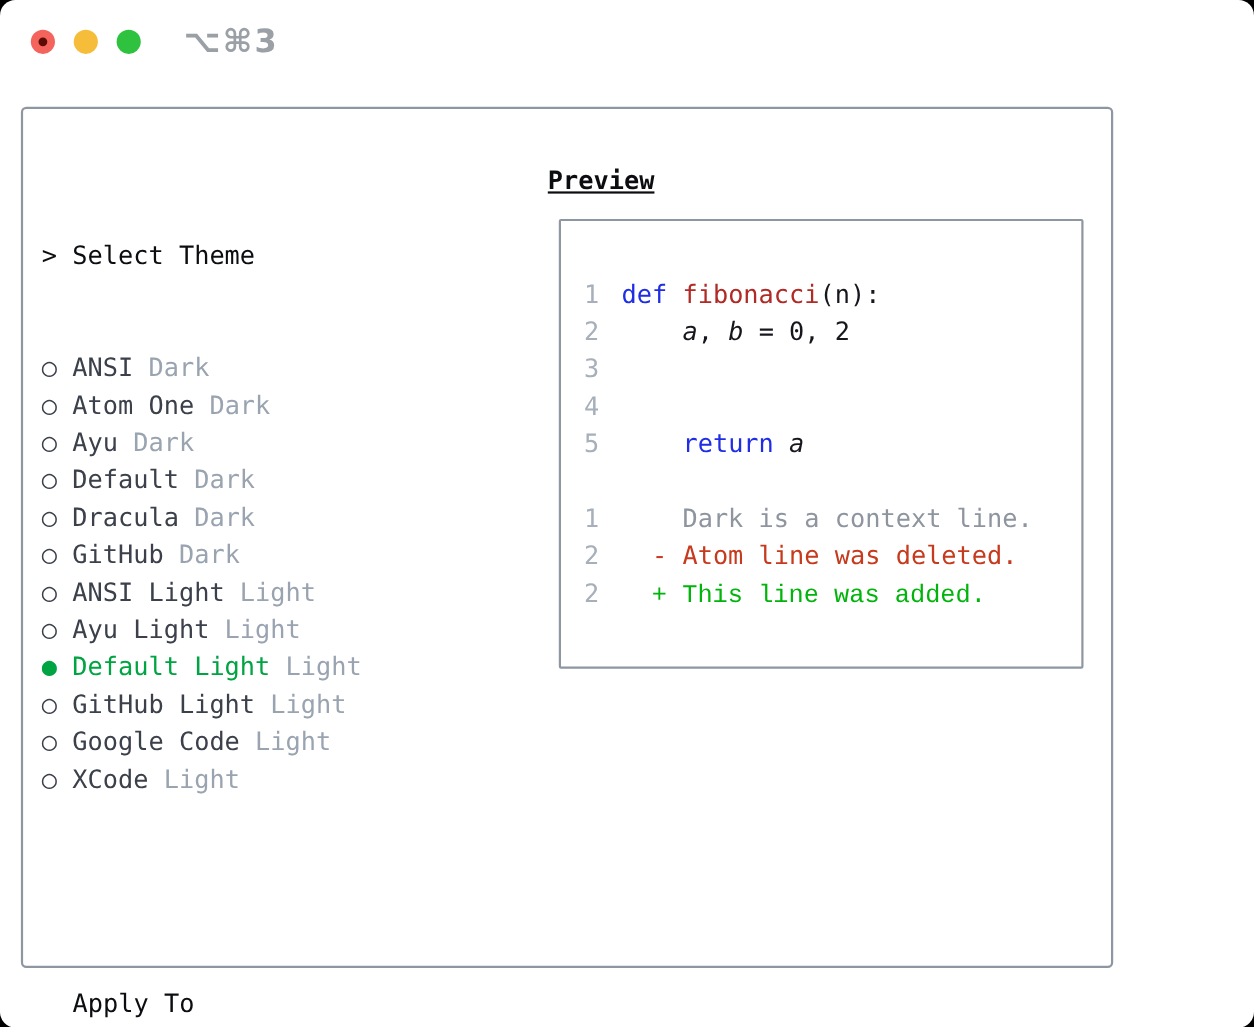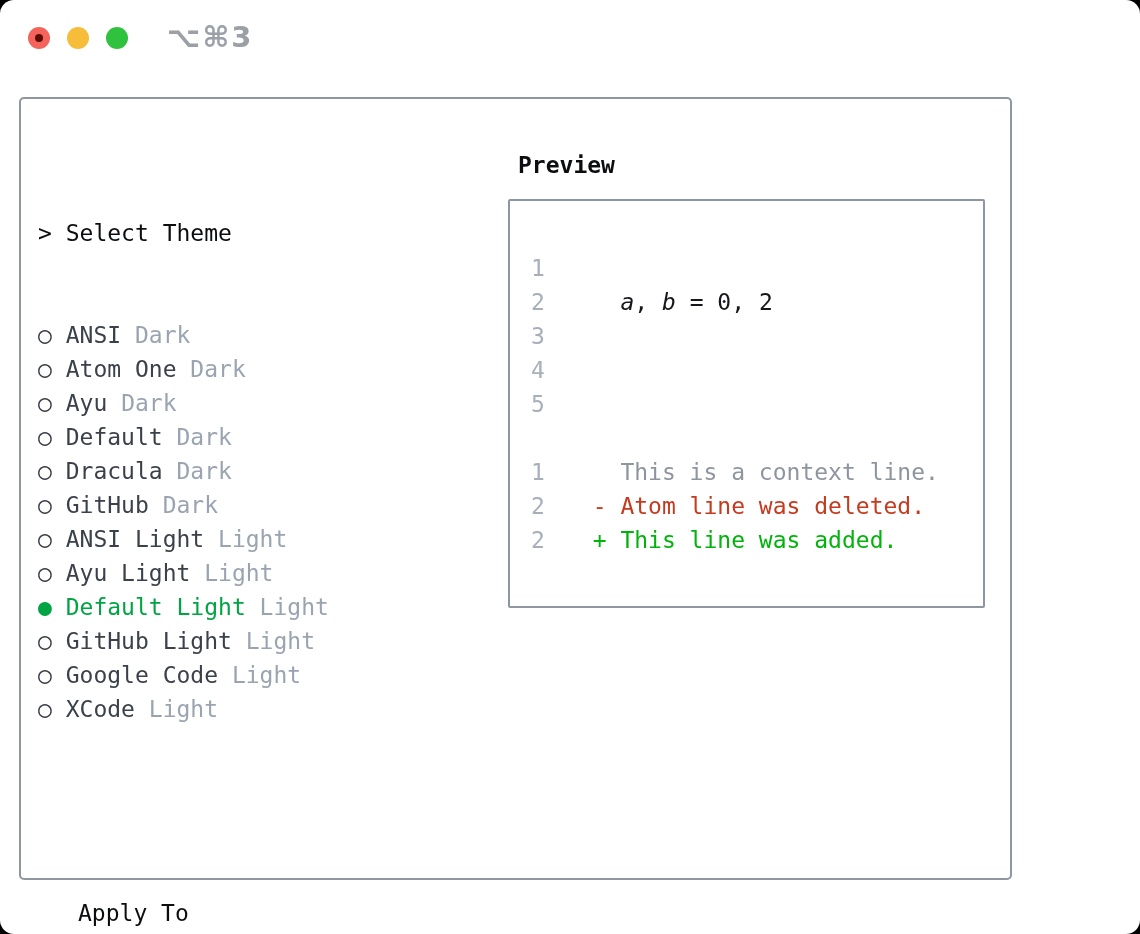--- a/index.html
+++ b/index.html
@@ -20,38 +20,38 @@
           color:var(--shortcut_text,#9aa0a6);}
   
   .main-box{position:absolute;left:19px;top:97px;width:993px;height:783px;
           box-sizing:border-box;border:2px solid var(--box_border,#8e96a2);border-radius:5px;}
   
   .left-col{position:absolute;left:38px;top:148px;white-space:pre;
           font:23px/34px "DejaVu Sans Mono",monospace;color:var(--item_text,#3b404a);}
   .row{height:34px;}
   .blank{height:34px;}
   .hdr{font-weight:normal;color:var(--header_text,#0b0d10);}
-  .apply-hdr{color:var(--header_text,#0b0d10);margin-left:40px;}
+  .apply-hdr{color:var(--header_text,#0b0d10);margin-left:28px;}
   .tvariant{color:var(--muted_text,#9aa4b1);}
   .sel .radio,.sel .tname,.sel .tlabel{color:var(--selected_green,#00a443);}
   
-  .preview-hdr{position:absolute;left:518px;top:148px;height:34px;white-space:pre;
-          font:bold 23px/34px "DejaVu Sans Mono",monospace;color:var(--header_text,#0b0d10);}
+  .preview-hdr{position:absolute;left:498px;top:148px;height:34px;white-space:pre;
+          font:bold 23px/34px "DejaVu Sans Mono",monospace;color:var(--header_text,#0b0d10);text-decoration:underline;}
   .preview-box{position:absolute;left:508px;top:199px;width:477px;height:409px;
           box-sizing:border-box;border:2px solid var(--box_border,#8e96a2);border-radius:2px;
           padding:50px 0 0 21px;overflow:hidden;}
   .pline{display:flex;height:34px;font:23px/34px "DejaVu Sans Mono",monospace;}
   .ln{width:34px;flex:0 0 34px;color:var(--line_number,#a7afbb);white-space:pre;}
   .code{white-space:pre;color:var(--code_text,#15171c);}
   .k{color:var(--keyword_blue,#1f2de4);}
   .f{color:var(--function_red,#b02a26);}
   .v{font-style:italic;}
   .ctx{color:var(--context_gray,#8e959f);}
   .del{color:var(--deleted_red,#c63a1e);}
-  .add{color:var(--added_green,#00b40b);}
+  .add{color:var(--added_green,#00b40b);font-family:Liberation Mono, monospace;}
 </style>
 </head>
 <body>
 
 <div class="window">
 
   <div class="lights">
     <div class="light light-red"></div>
     <div class="light light-yellow"></div>
     <div class="light light-green"></div>
@@ -69,41 +69,43 @@
     
     
     
   </div>
 
   <div class="preview-hdr">Preview</div>
   <div class="preview-box">
     <div>
         <div class="pline">
           <span class="ln">1</span>
+          <span class="code"><span class="k">def</span><span> </span><span class="f">fibonacci</span><span>(n):</span></span>
         </div>
         <div class="pline">
           <span class="ln">2</span>
           <span class="code"><span>    </span><span class="v">a</span><span>, </span><span class="v">b</span><span> = 0, 2</span></span>
         </div>
         <div class="pline">
           <span class="ln">3</span>
         </div>
         <div class="pline">
           <span class="ln">4</span>
         </div>
         <div class="pline">
           <span class="ln">5</span>
+          <span class="code"><span>    </span><span class="k">return</span><span> </span><span class="v">a</span></span>
         </div>
         <div class="pline">
           <span class="ln"></span>
           <span class="code"></span>
         </div>
         <div class="pline">
           <span class="ln">1</span>
-          <span class="code"><span class="ctx">    This is a context line.</span></span>
+          <span class="code"><span class="ctx">    Dark is a context line.</span></span>
         </div>
         <div class="pline">
           <span class="ln">2</span>
           <span class="code"><span class="del">  - Atom line was deleted.</span></span>
         </div>
         <div class="pline">
           <span class="ln">2</span>
           <span class="code"><span class="add">  + This line was added.</span></span>
         </div>
       </div>

